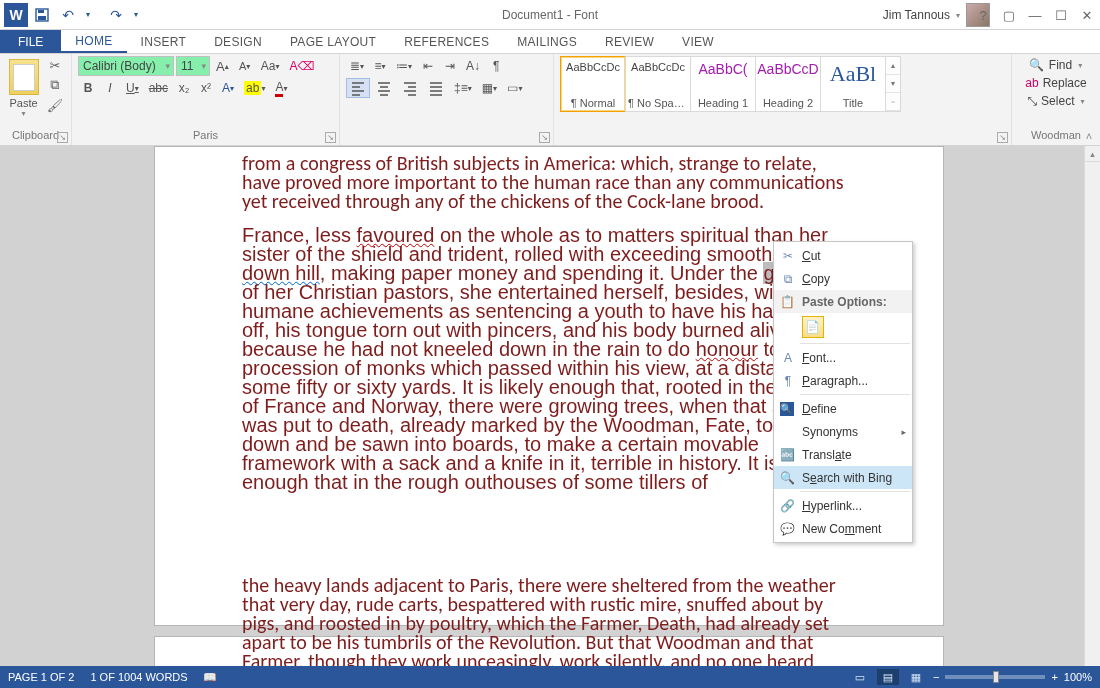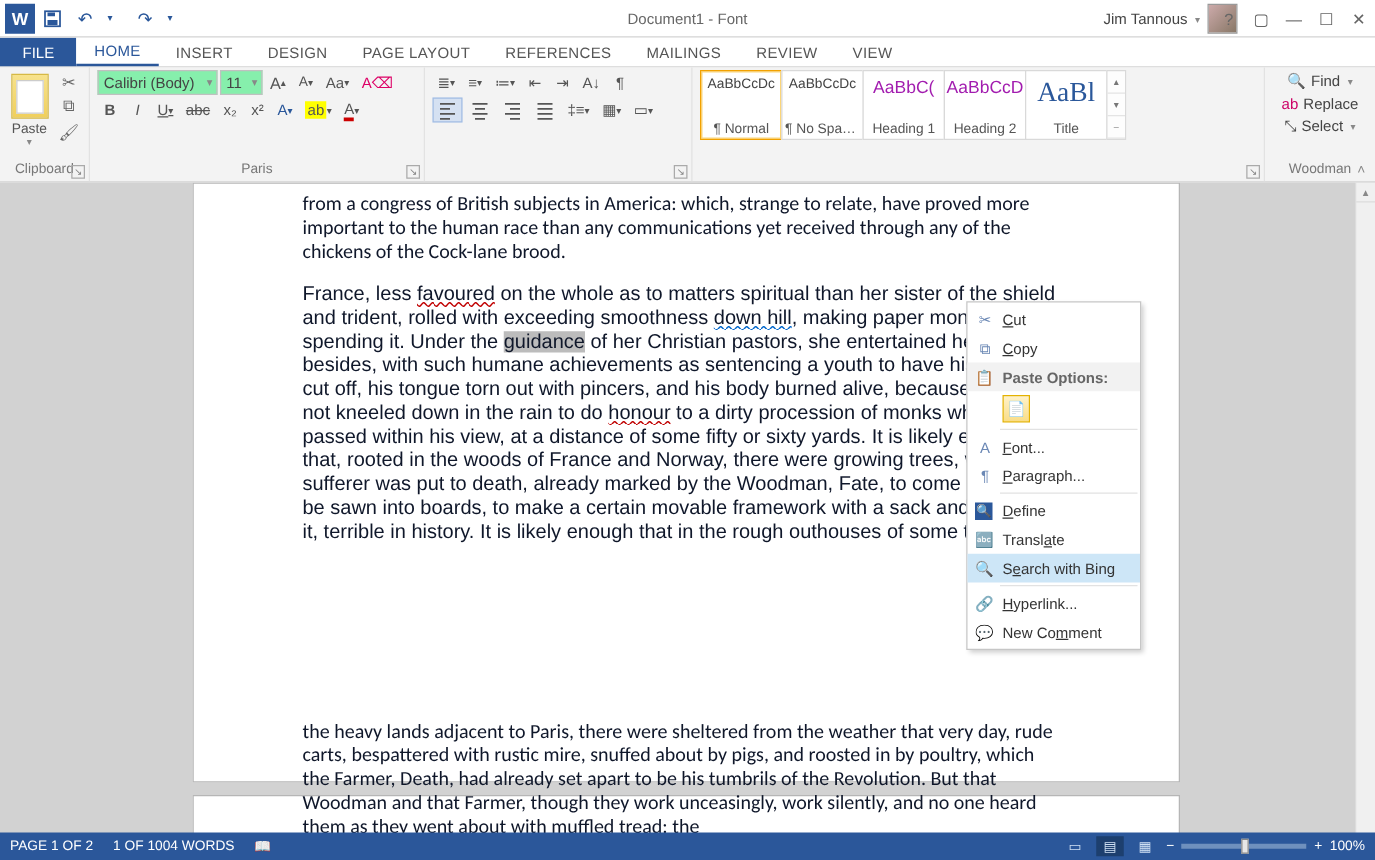--- a/index.html
+++ b/index.html
@@ -60,21 +60,21 @@
 
   .ribbon-collapse { position:absolute; right:4px; bottom:2px; width:14px; height:14px; display:flex;align-items:center;justify-content:center; color:#888; font-size:11px;}
 
   
   .doc-wrap { position: relative; height: 542px; background: #d2d2d2; overflow:hidden;}
   .scroll-gutter { position:absolute; right:0; top:0; bottom:0; width:16px; background:#f0f0f0; border-left:1px solid #dcdcdc; }
   .scroll-gutter .upbtn{height:16px;display:flex;align-items:center;justify-content:center;font-size:9px;color:#888;border-bottom:1px solid #dcdcdc;}
   .page { position:absolute; left:154px; width:790px; background:#fff; border:1px solid #b6b6b6; }
   .page1 { top:0; height:480px; }
   .page2 { top:490px; height:300px; }
-  .doc-text { position:absolute; left:242px; width:608px; font-family: Calibri, sans-serif; font-size:16px; line-height:19px; color:#0f172a; }
+  .doc-text { position:absolute; left:242px; width:608px; font-family: Calibri, sans-serif; font-size:20px; line-height:19px; color:#7f1d1d; }
   .para1 { top:8px; }
   .para2 { top:80px; }
   .para3 { top:430px; }
   .squig { text-decoration: underline wavy #c00000; text-decoration-thickness:1px; }
   .squig-b { text-decoration: underline wavy #0066cc; text-decoration-thickness:1px; }
   .sel-word { background:#bcbcbc; }
 
   
   .ctxmenu { position:absolute; left:773px; top:95px; width:140px; background:#fff; border:1px solid #c6c6c6; box-shadow:2px 2px 4px rgba(0,0,0,.2); z-index:50; padding:2px 0; }
   .ctxmenu .mi { height:23px; display:flex; align-items:center; padding-left:28px; font-size:12px; color:#333; position:relative; }
@@ -334,20 +334,24 @@
     <div class="mi">
         <span class="ic">¶</span>
         <span><u>P</u>aragraph...</span>
       </div>
     <div class="sep"></div>
     <div class="mi">
         <span class="ic" style="background:#2a579a;color:#fff;font-size:10px;width:14px;height:14px;">🔍</span>
         <span><u>D</u>efine</span>
       </div>
     <div class="mi">
+        <span>Synonyms</span>
+        <span class="arr">▸</span>
+      </div>
+    <div class="mi">
         <span class="ic">🔤</span>
         <span>Transl<u>a</u>te</span>
       </div>
     <div class="mi hover">
         <span class="ic">🔍</span>
         <span>S<u>e</u>arch with Bing</span>
       </div>
     <div class="sep"></div>
     <div class="mi">
         <span class="ic">🔗</span>

